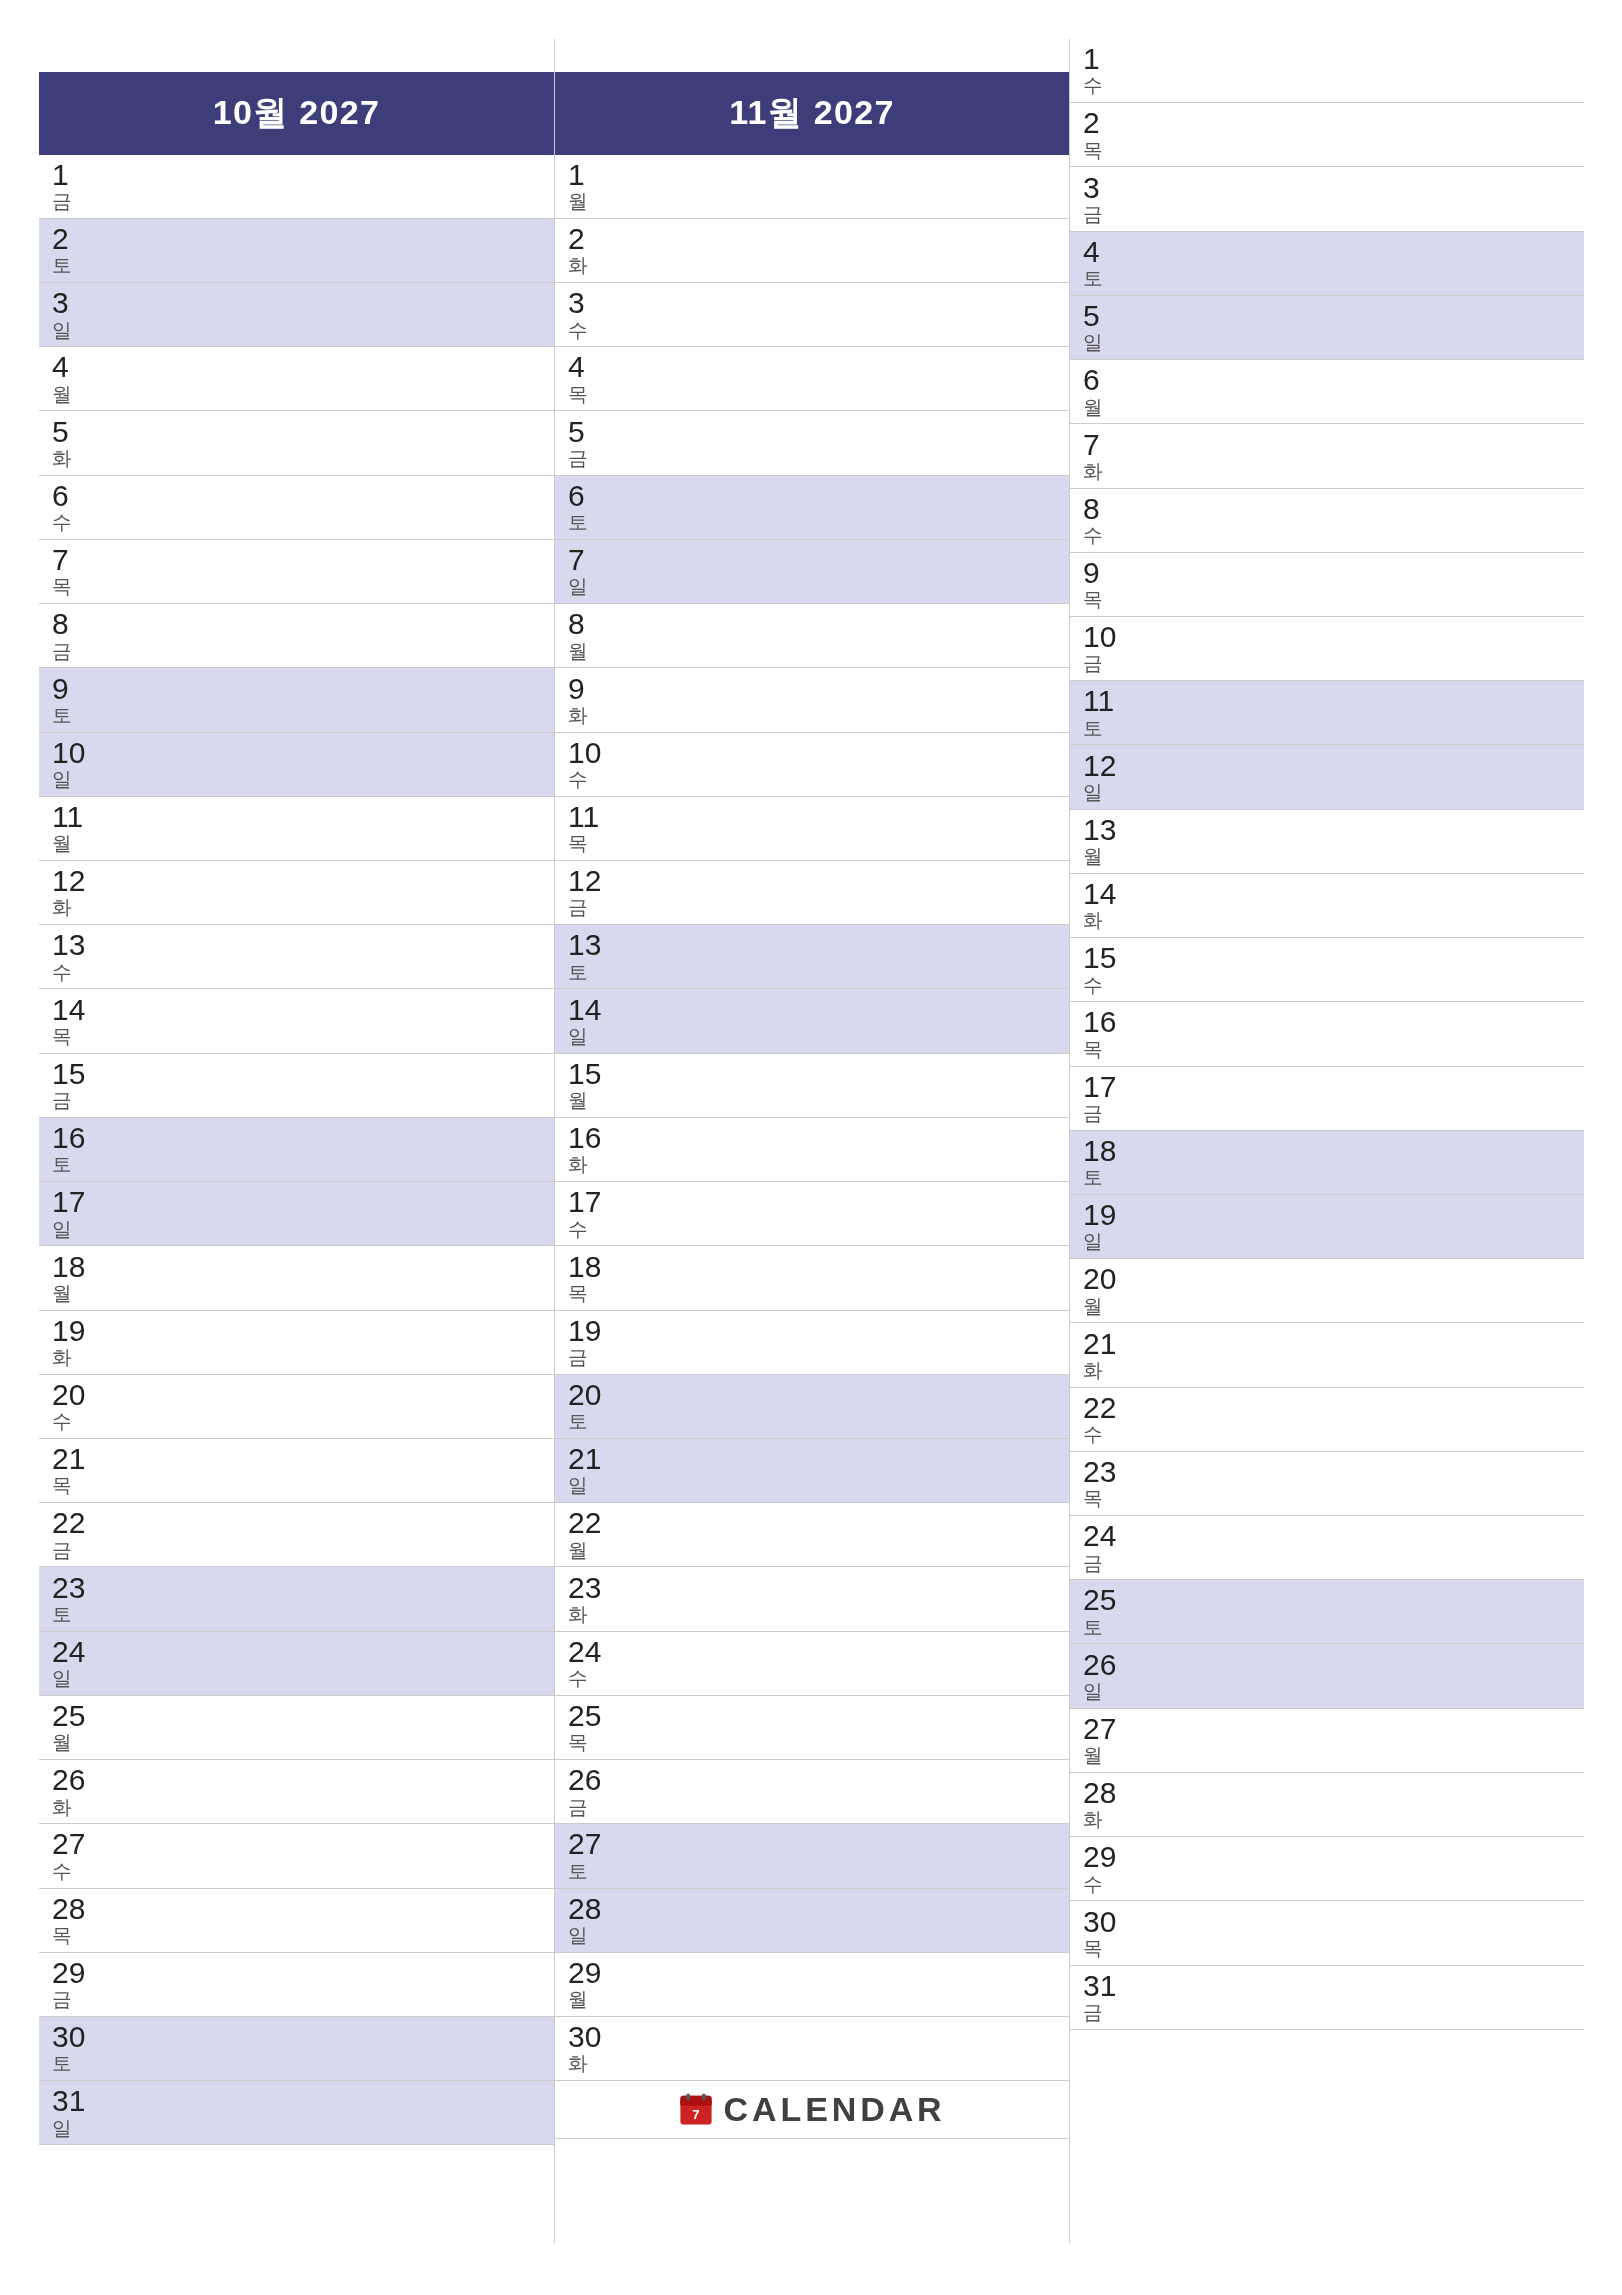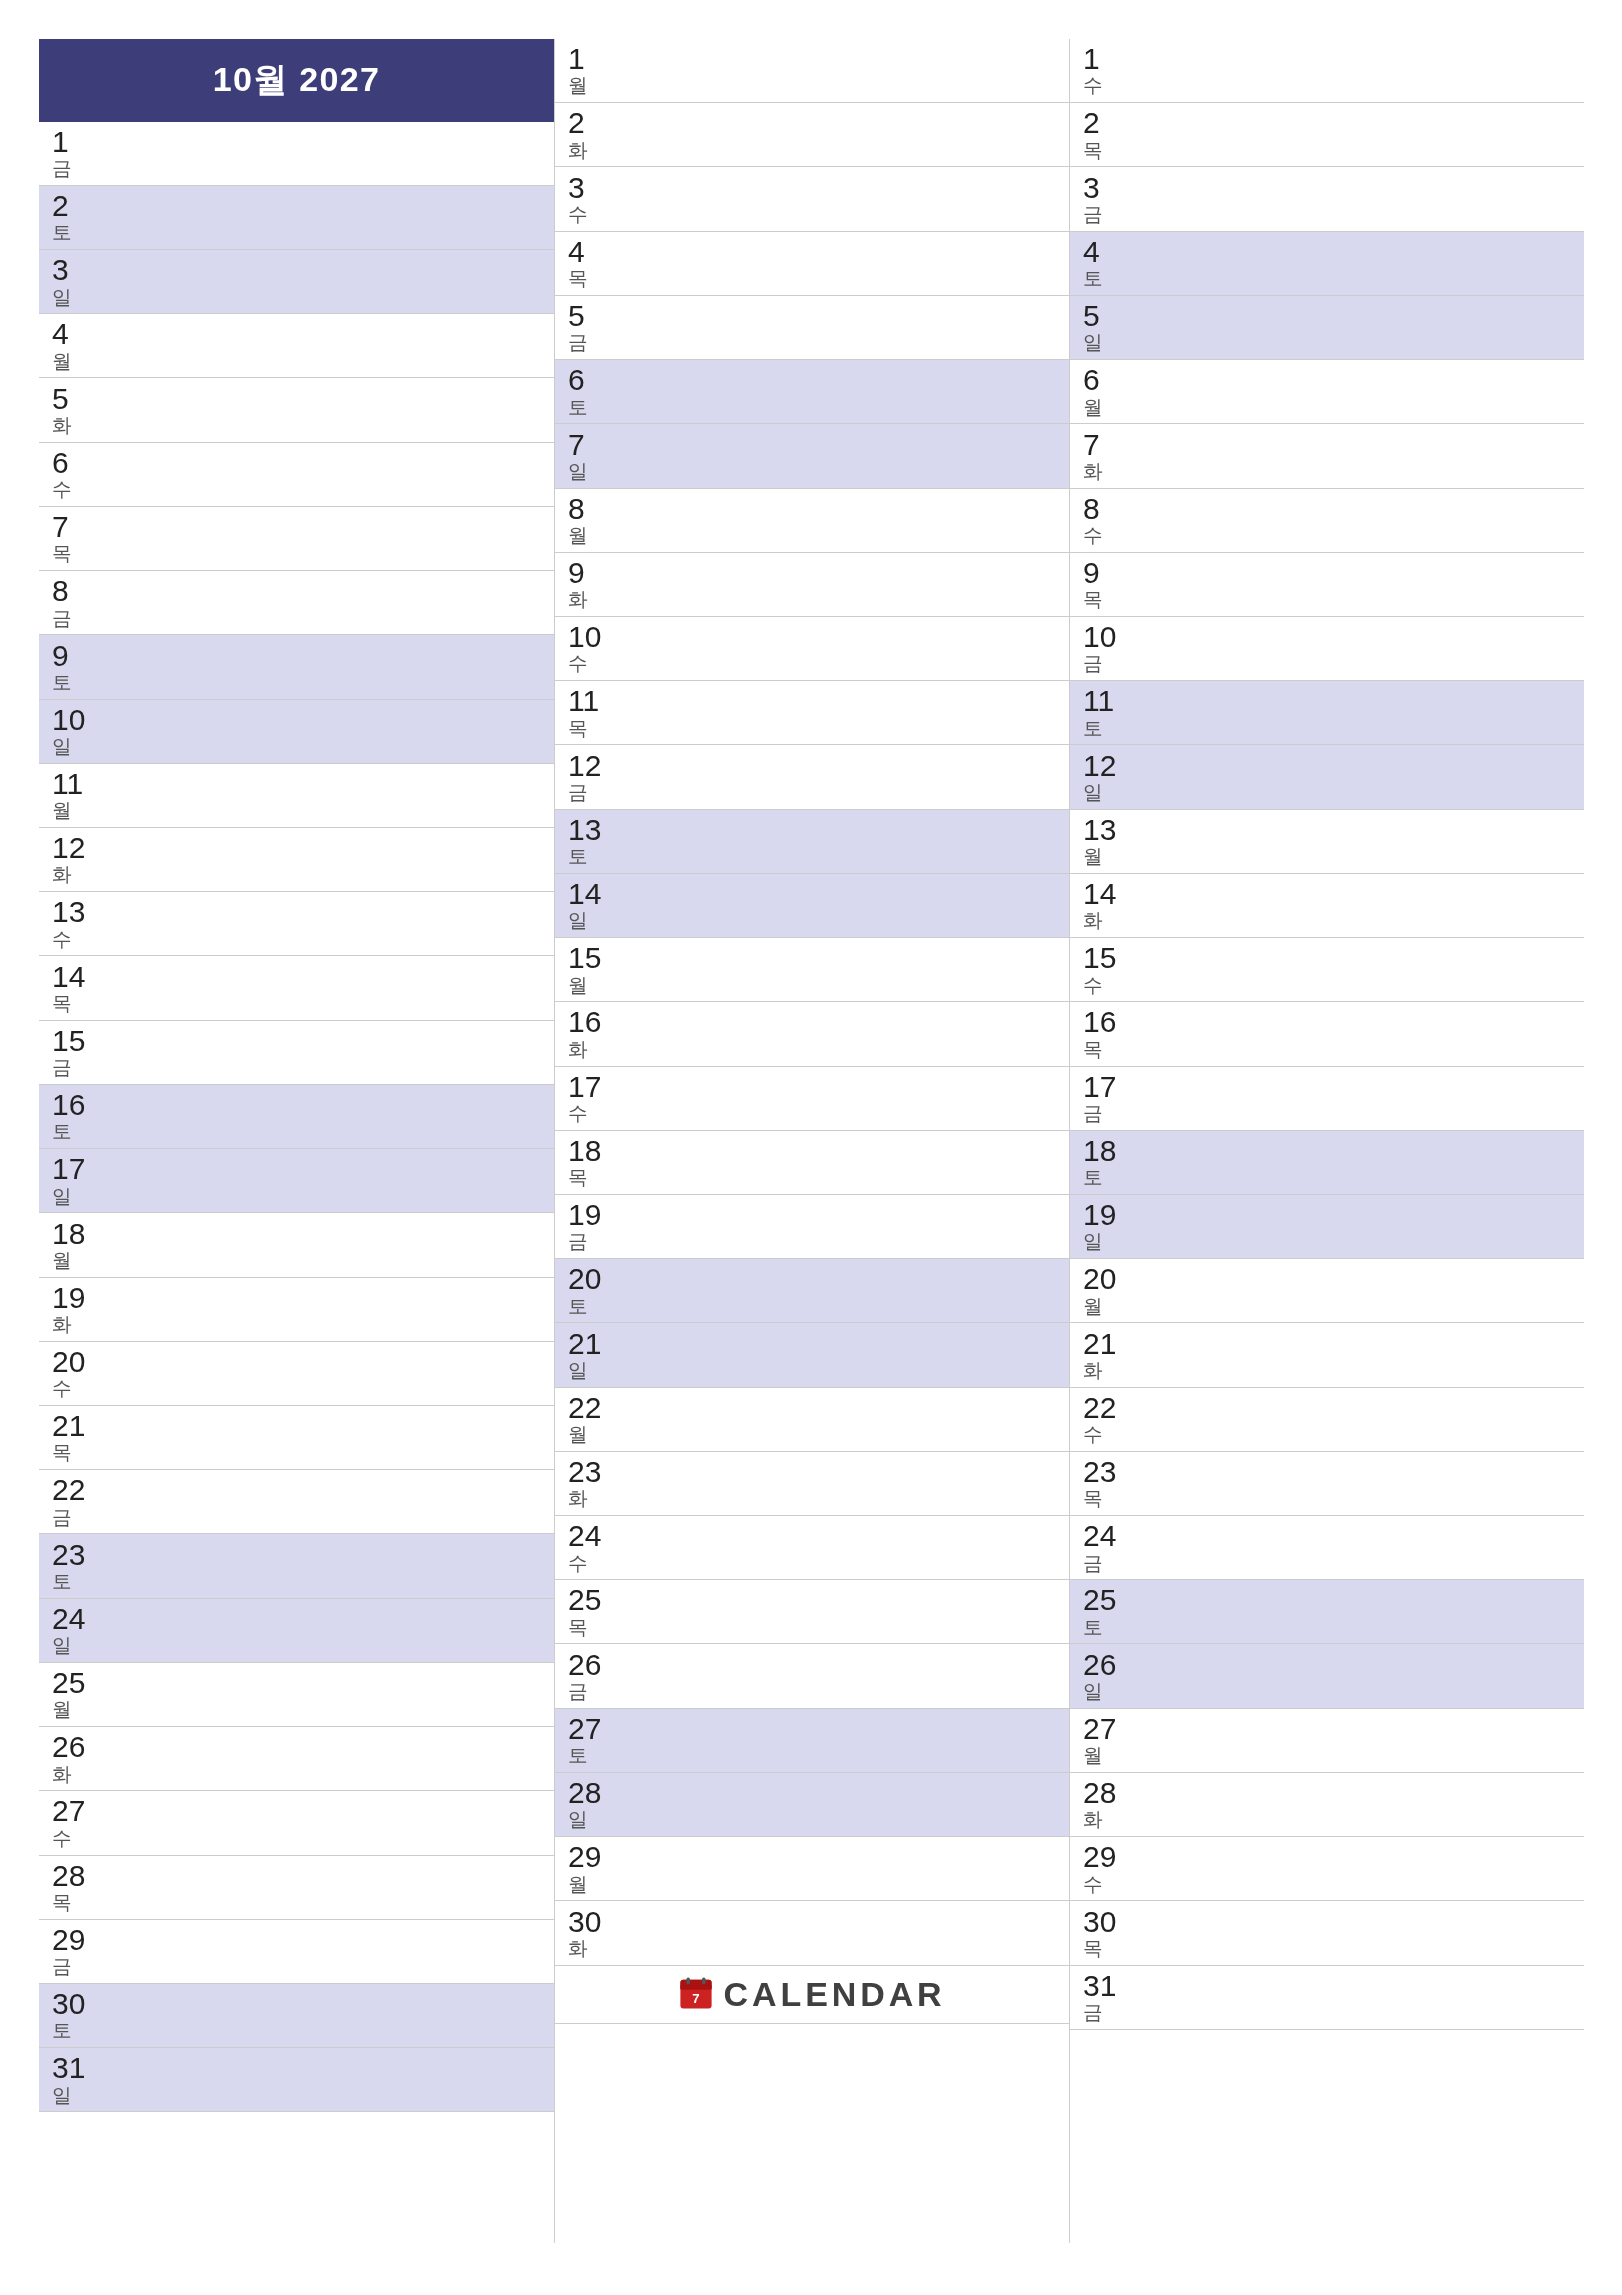--- a/index.html
+++ b/index.html
@@ -41,20 +41,21 @@
     }
 
     .month-header {
       background: #3d3d7a;
       color: #ffffff;
       text-align: center;
       padding: 18.3px 6.5px;
       font-size: 34px;
       font-weight: bold;
       letter-spacing: 1.3px;
+      margin-top: 33px;
     }
 
     .days-list {
       flex: 1;
     }
 
     .day-row {
       display: flex;
       align-items: center;
       border-bottom: 0.7px solid #cccccc;
@@ -277,20 +278,21 @@
           </div>
           <div class="day-row weekend-sat">
             <div class="day-info">
               <span class="day-number">31</span>
               <span class="day-name">일</span>
             </div>
           </div>
         </div>
       </div>
       <div class="month-column">
+        <div class="month-header">11월 2027</div>
         <div class="days-list">
           <div class="day-row">
             <div class="day-info">
               <span class="day-number">1</span>
               <span class="day-name">월</span>
             </div>
           </div>
           <div class="day-row">
             <div class="day-info">
               <span class="day-number">2</span>

